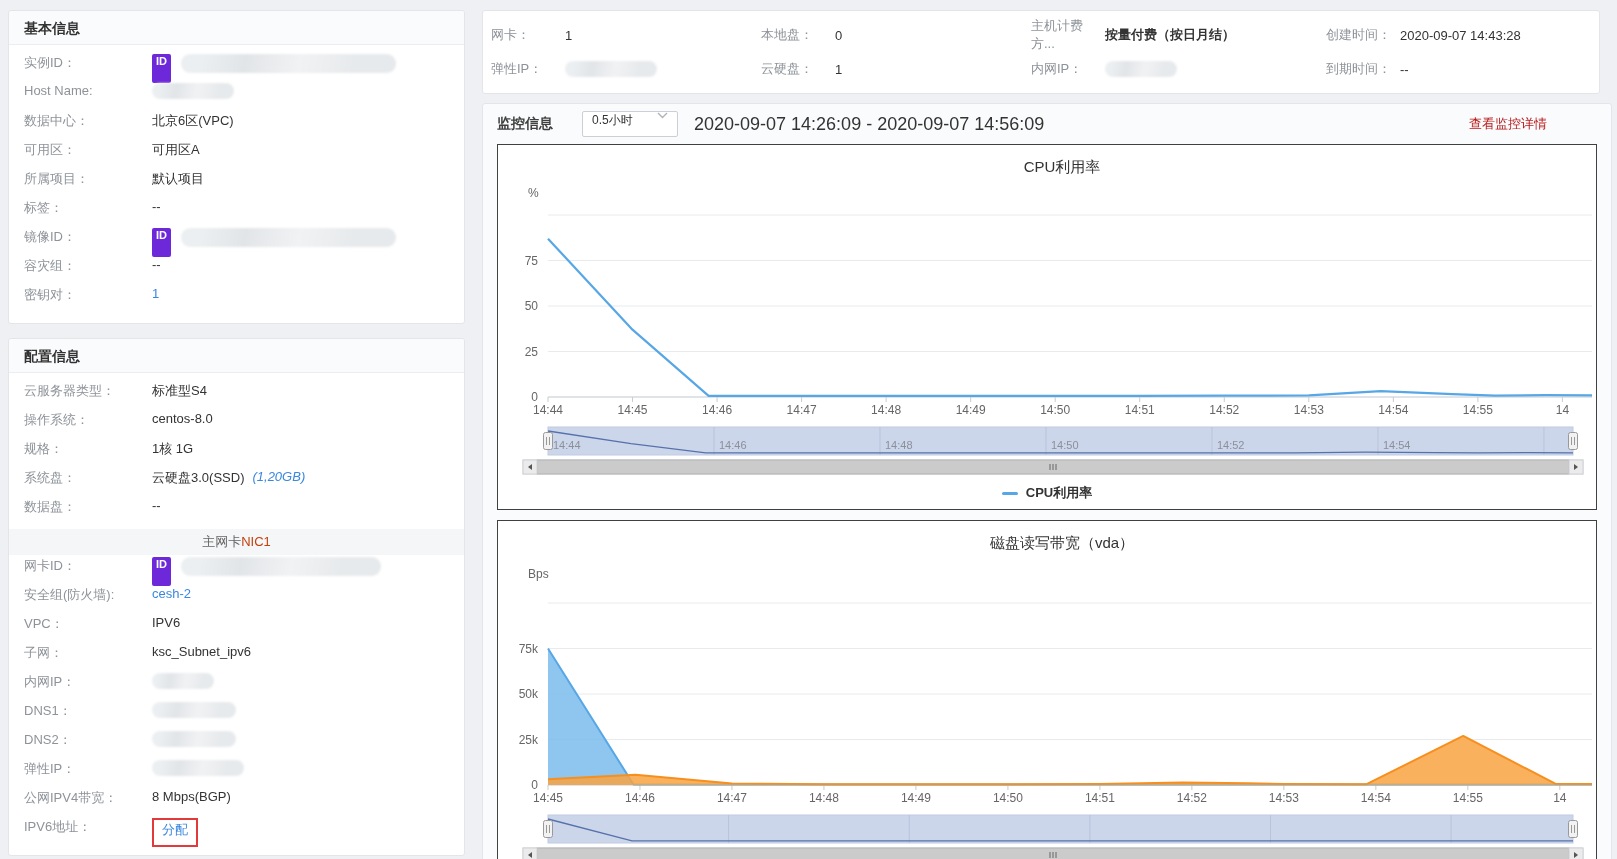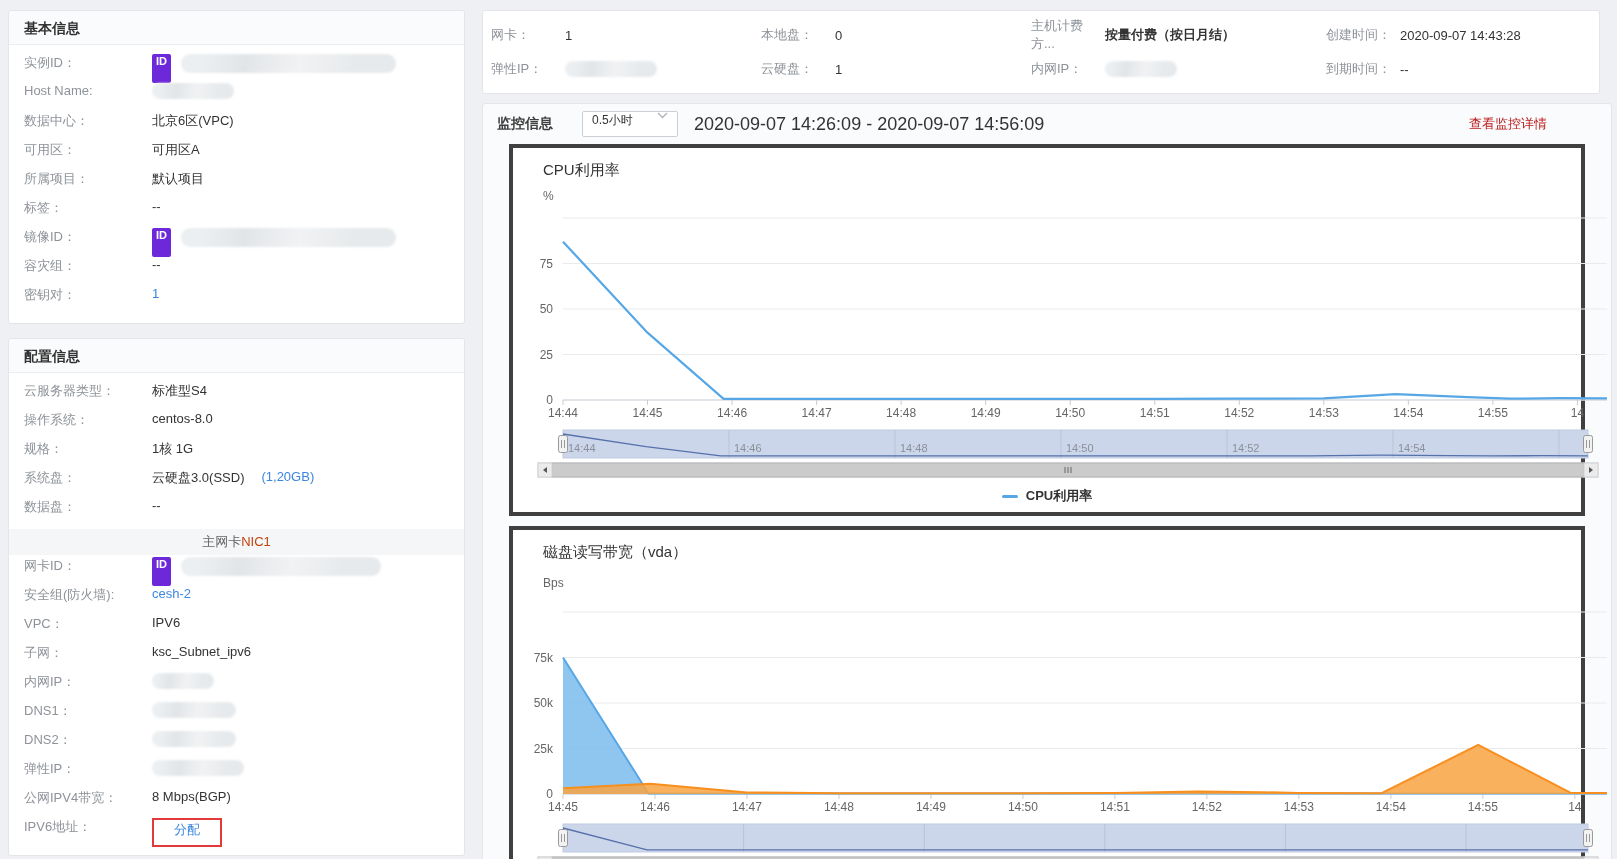--- a/index.html
+++ b/index.html
@@ -19,39 +19,39 @@
   .ilink { color:#3b87de; cursor:pointer; }
   .badge-id { display:inline-block; background:#6d28d9; color:#fff; font-size:11px; font-weight:bold;
               line-height:15px; padding:0 4px; border-radius:2px; margin-right:10px; }
   .redact { height:16px; border-radius:8px;
             background:linear-gradient(100deg,#eceff1 10%,#e2e5e8 30%,#f1f2f4 55%,#e7eaec 80%);
             filter:blur(1.3px); }
   .redact.tall { height:19px; border-radius:9px; }
   .subhead { height:26px; line-height:26px; background:#f5f6f8; margin:2px -15px; text-align:center;
              font-size:13px; color:#666; }
   .subhead .sub { color:#c2410c; }
-  .hl-box { display:inline-block; border:2px solid #e23a3a; padding:1px 20px; }
+  .hl-box { display:inline-block; border:2px solid #e23a3a; padding:1px 8px; }
   
   .sum-card { position:absolute; left:482px; top:10px; width:1118px; height:84px; padding:15px 8px 0;
               display:grid; grid-template-columns:270px 270px 295px 1fr; row-gap:16px; align-content:start; }
   .scell { display:flex; align-items:center; height:18px; }
   .slabel { width:74px; flex:none; color:#8e9399; }
   .sval { color:#333; }
   .sbold { font-weight:bold; }
   
   .mon { position:absolute; left:482px; top:103px; width:1130px; height:1100px;
          background:#fafbfc; border:1px solid #e3e5e8; border-radius:3px; }
   .mon-hd { height:40px; display:flex; align-items:center; padding:0 14px 0 14px; }
   .mon-title { font-size:14px; font-weight:bold; color:#404040; margin-right:29px; }
   .mon-select { width:96px; height:26px; border:1px solid #ccd0d6; border-radius:2px; background:#fff;
                 display:flex; justify-content:space-between; padding:0 9px;
                 font-size:12px; color:#333; cursor:pointer; }
   .mon-dates { margin-left:16px; font-size:18px; color:#333; }
   .mon-link { margin-left:auto; font-size:13px; color:#b91c1c; padding-right:50px; cursor:pointer; text-decoration:none; }
-  .chart-card { margin:0 26px 10px; background:#fff; border:4px solid #404040; }
+  .chart-card { margin:0 14px 10px; background:#fff; border:1px solid #404040;text-align:center; }
   .chart-title { font-size:15px; color:#333; padding:13px 0 4px 30px; }
   .chart-svg { display:block; }
   .legend { display:flex; justify-content:center; align-items:center; height:32px; gap:8px;
             font-size:13px; font-weight:bold; color:#333; }
   .legend-dash { width:16px; height:3px; border-radius:2px; background:#57a7e6; }
   .unit-t { font-size:12px; fill:#666; }
   .ylab, .xlab { font-size:12px; fill:#666; }
   .navlab { font-size:11px; fill:#8a9099; }
 </style>
 </head>
@@ -112,21 +112,21 @@
           <span class="ilabel">操作系统：</span>
           <span class="ival">centos-8.0</span>
         </div>
         <div class="irow">
           <span class="ilabel">规格：</span>
           <span class="ival">1核 1G</span>
         </div>
         <div class="irow">
           <span class="ilabel">系统盘：</span>
           <span class="ival">云硬盘3.0(SSD)</span>
-          <span class="ival ilink" style="margin-left: 17px;">(1,20GB)</span>
+          <span class="ival ilink" style="margin-left: 8px; font-style: italic;">(1,20GB)</span>
         </div>
         <div class="irow">
           <span class="ilabel">数据盘：</span>
           <span class="ival">--</span>
         </div>
         <div class="subhead"><span>主网卡</span><span class="sub">NIC1</span></div>
         <div class="irow">
           <span class="ilabel">网卡ID：</span>
           <span class="badge-id">ID</span>
           <div class="redact tall" style="width: 200px;"></div>

